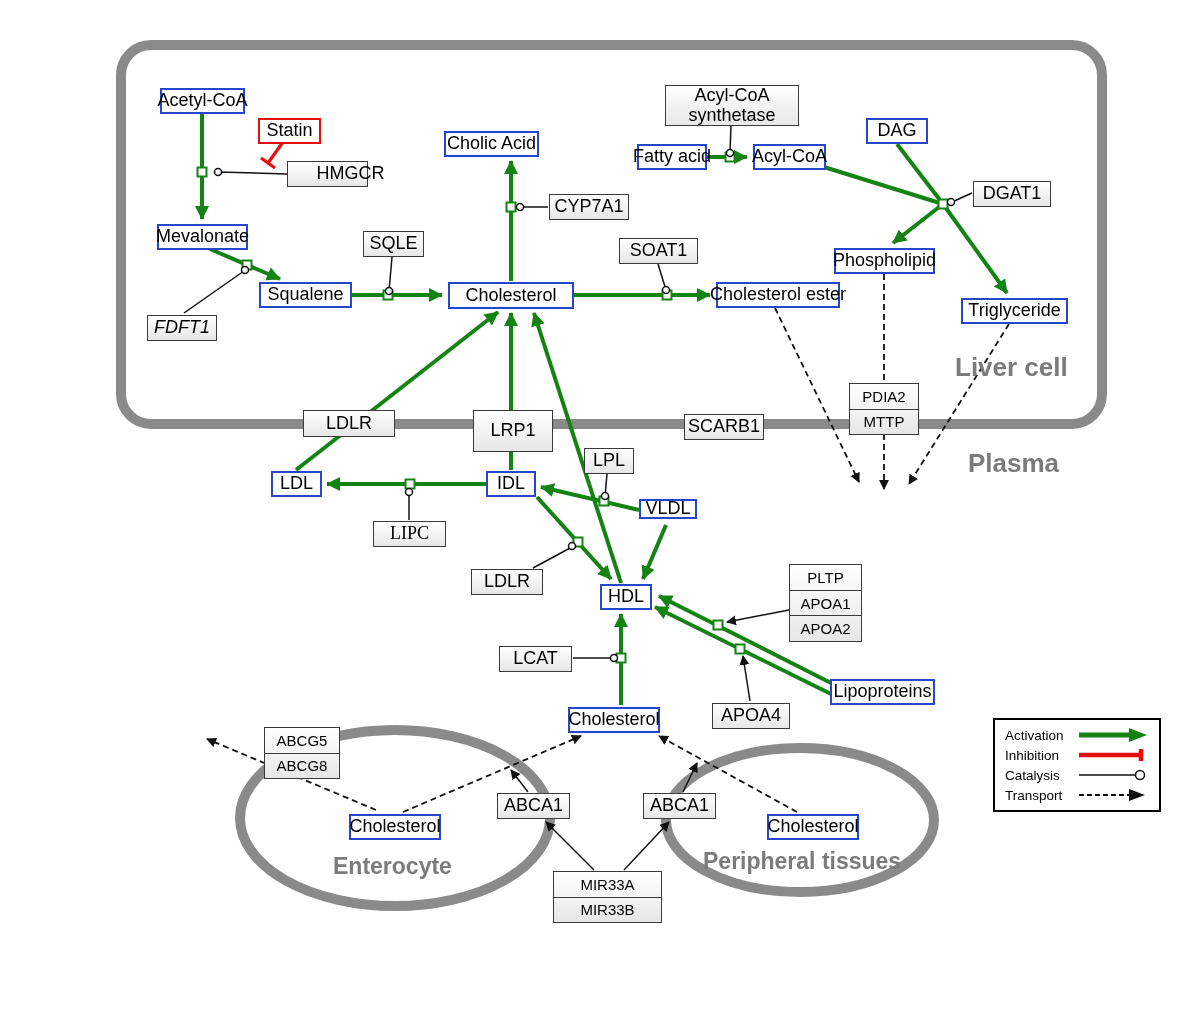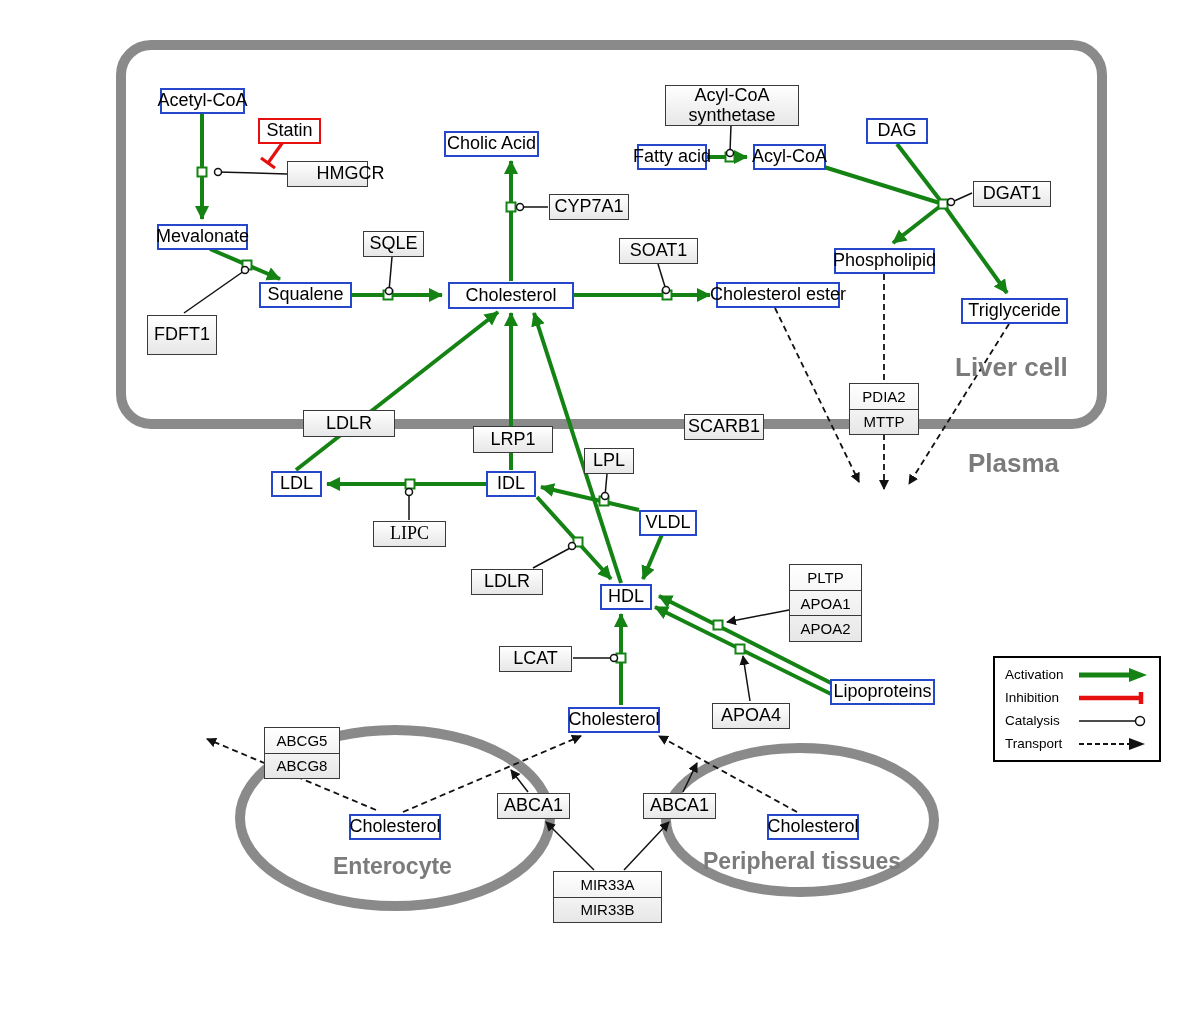--- a/index.html
+++ b/index.html
@@ -157,52 +157,52 @@
 
   <div class="region-label" style="left:955px; top:352px; font-size:26px;">Liver cell</div>
   <div class="region-label" style="left:968px; top:448px; font-size:26px;">Plasma</div>
   <div class="region-label" style="left:333px; top:853px; font-size:23px;">Enterocyte</div>
   <div class="region-label" style="left:703px; top:848px; font-size:23px;">Peripheral tissues</div>
 
   <div class="node metab" style="left:160px; top:88px;  width:85px;  height:26px;">Acetyl-CoA</div>
   <div class="node statin-box" style="left:258px; top:118px; width:63px; height:26px;">Statin</div>
   <div class="node enzyme" style="left:287px; top:161px; width:81px;  height:26px;padding-left:46px;">HMGCR</div>
   <div class="node metab" style="left:157px; top:224px; width:91px;  height:26px;">Mevalonate</div>
-  <div class="node enzyme" style="left:147px; top:315px; width:70px;  height:40px;">FDFT1</div>
+  <div class="node enzyme" style="left:147px; top:315px; width:70px;  height:26px;font-style:italic;">FDFT1</div>
   <div class="node metab" style="left:259px; top:282px; width:93px;  height:26px;">Squalene</div>
   <div class="node enzyme" style="left:363px; top:231px; width:61px;  height:26px;">SQLE</div>
   <div class="node metab" style="left:444px; top:131px; width:95px;  height:26px;">Cholic Acid</div>
   <div class="node enzyme" style="left:549px; top:194px; width:80px;  height:26px;">CYP7A1</div>
   <div class="node metab" style="left:448px; top:282px; width:126px; height:27px;">Cholesterol</div>
   <div class="node enzyme" style="left:619px; top:238px; width:79px;  height:26px;">SOAT1</div>
   <div class="node metab" style="left:716px; top:282px; width:124px; height:26px;">Cholesterol ester</div>
   <div class="node metab" style="left:637px; top:144px; width:70px;  height:26px;">Fatty acid</div>
   <div class="node enzyme" style="left:665px; top:85px;  width:134px; height:41px;">
     <div>Acyl-CoA</div>
     <div>synthetase</div>
   </div>
   <div class="node metab" style="left:753px; top:144px; width:73px;  height:26px;">Acyl-CoA</div>
   <div class="node metab" style="left:866px; top:118px; width:62px;  height:26px;">DAG</div>
   <div class="node enzyme" style="left:973px; top:181px; width:78px;  height:26px;">DGAT1</div>
   <div class="node metab" style="left:834px; top:248px; width:101px; height:26px;">Phospholipid</div>
   <div class="node metab" style="left:961px; top:298px; width:107px; height:26px;">Triglyceride</div>
 
   <div class="node enzyme" style="left:303px; top:410px; width:92px; height:27px;">LDLR</div>
-  <div class="node enzyme" style="left:473px; top:410px; width:80px; height:27px;margin-top:16px;">LRP1</div>
+  <div class="node enzyme" style="left:473px; top:410px; width:80px; height:42px;">LRP1</div>
   <div class="node enzyme" style="left:684px; top:414px; width:80px; height:26px;">SCARB1</div>
   <div class="stack" style="left:849px; top:383px; width:70px; height:52px;">
     <div class="row">PDIA2</div>
     <div class="row">MTTP</div>
   </div>
 
   <div class="node metab" style="left:271px; top:471px; width:51px;  height:26px;">LDL</div>
   <div class="node metab" style="left:486px; top:471px; width:50px;  height:26px;">IDL</div>
   <div class="node enzyme" style="left:373px; top:521px; width:73px;  height:26px;font-family:Liberation Serif, serif;">LIPC</div>
   <div class="node enzyme" style="left:584px; top:448px; width:50px;  height:26px;">LPL</div>
-  <div class="node metab" style="left:639px; top:499px; width:58px;  height:26px;margin-top:11px;">VLDL</div>
+  <div class="node metab" style="left:639px; top:499px; width:58px;  height:20px;">VLDL</div>
   <div class="node enzyme" style="left:471px; top:569px; width:72px;  height:26px;">LDLR</div>
   <div class="node metab" style="left:600px; top:584px; width:52px;  height:26px;">HDL</div>
   <div class="node enzyme" style="left:499px; top:646px; width:73px;  height:26px;">LCAT</div>
   <div class="stack" style="left:789px; top:564px; width:73px; height:78px;">
     <div class="row">PLTP</div>
     <div class="row">APOA1</div>
     <div class="row">APOA2</div>
   </div>
   <div class="node enzyme" style="left:712px; top:703px; width:78px;  height:26px;">APOA4</div>
   <div class="node metab" style="left:830px; top:679px; width:105px; height:26px;">Lipoproteins</div>
@@ -215,21 +215,21 @@
   </div>
   <div class="node metab" style="left:349px; top:814px; width:92px; height:26px;">Cholesterol</div>
   <div class="node enzyme" style="left:497px; top:793px; width:73px; height:26px;">ABCA1</div>
   <div class="node enzyme" style="left:643px; top:793px; width:73px; height:26px;">ABCA1</div>
   <div class="node metab" style="left:767px; top:814px; width:92px; height:26px;">Cholesterol</div>
   <div class="stack" style="left:553px; top:871px; width:109px; height:52px;">
     <div class="row">MIR33A</div>
     <div class="row">MIR33B</div>
   </div>
 
-  <div class="legend" style="left:993px; top:656px; width:168px; height:106px;">
+  <div class="legend" style="left:993px; top:718px; width:168px; height:94px;">
     <div class="legend-row">
       <span>Activation</span>
       <svg class="glyph" width="72" height="16">
         <line x1="2" y1="8" x2="52" y2="8" stroke="#148314" stroke-width="5"></line>
         <path d="M52,1 L70,8 L52,15 Z" fill="#148314"></path>
       </svg>
     </div>
     <div class="legend-row">
       <span>Inhibition</span>
       <svg class="glyph" width="72" height="16">

